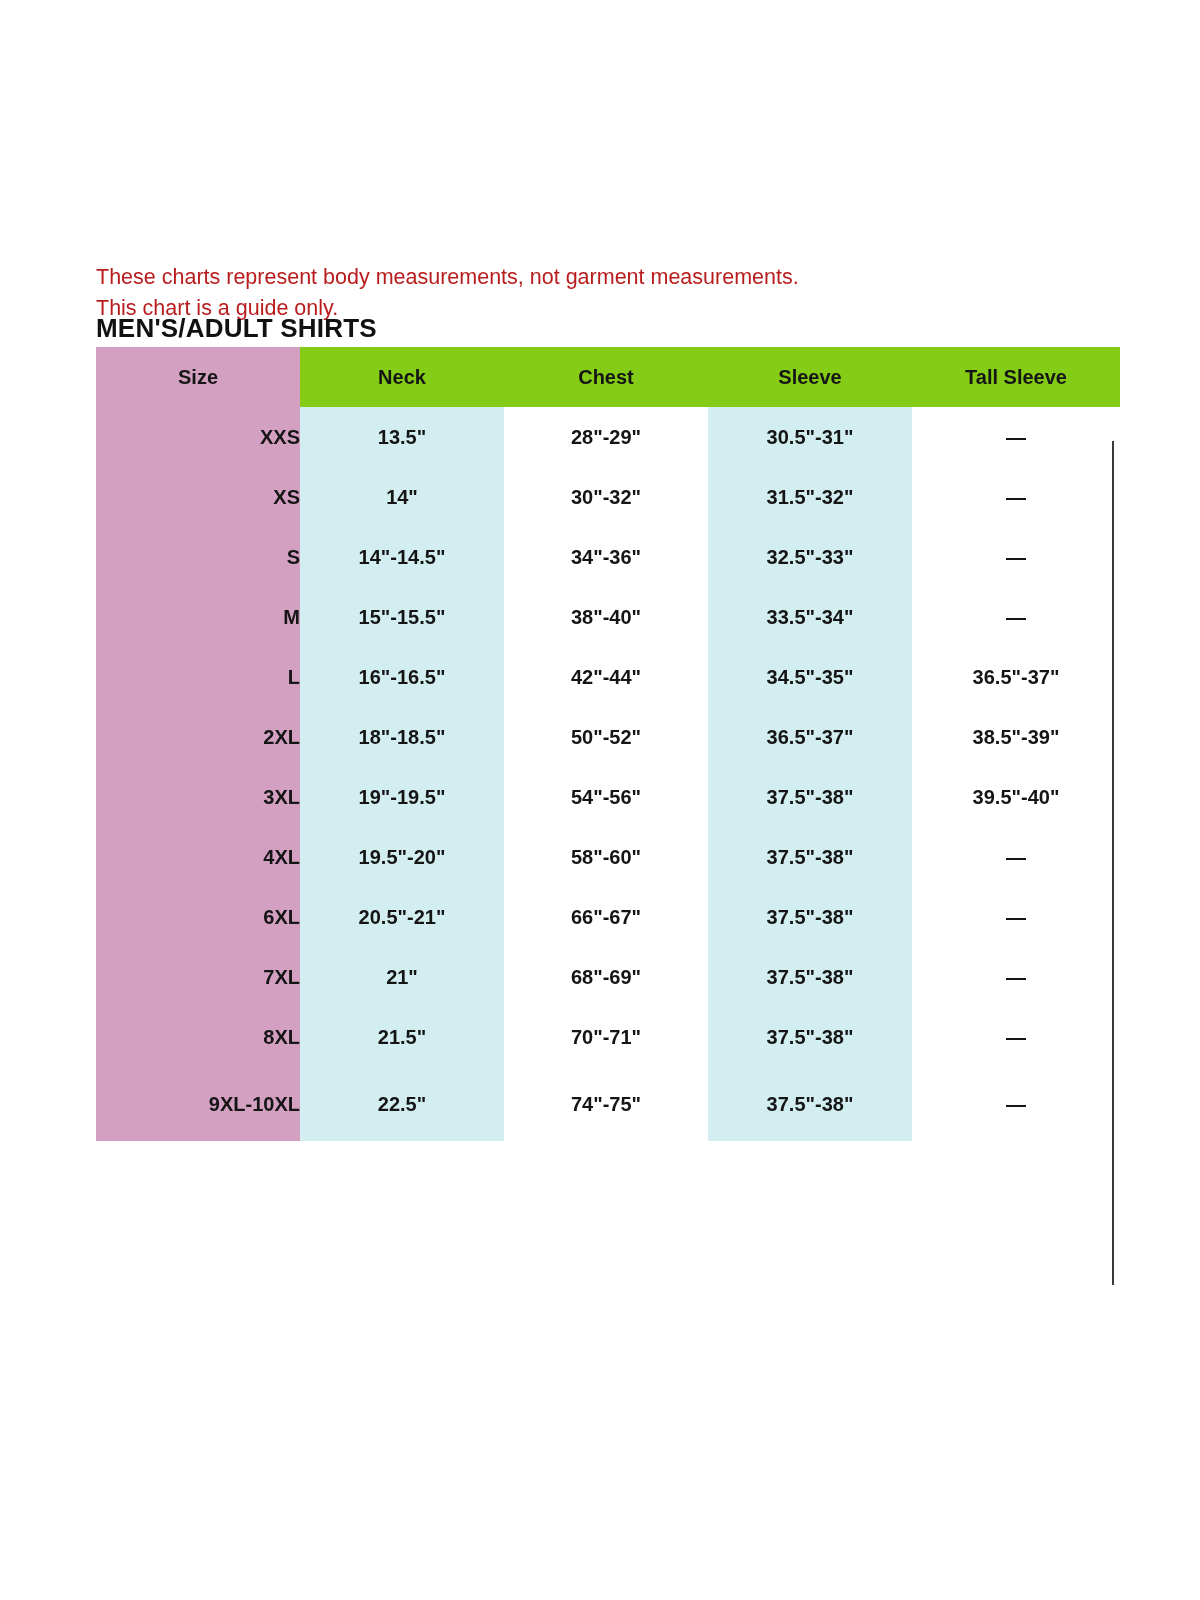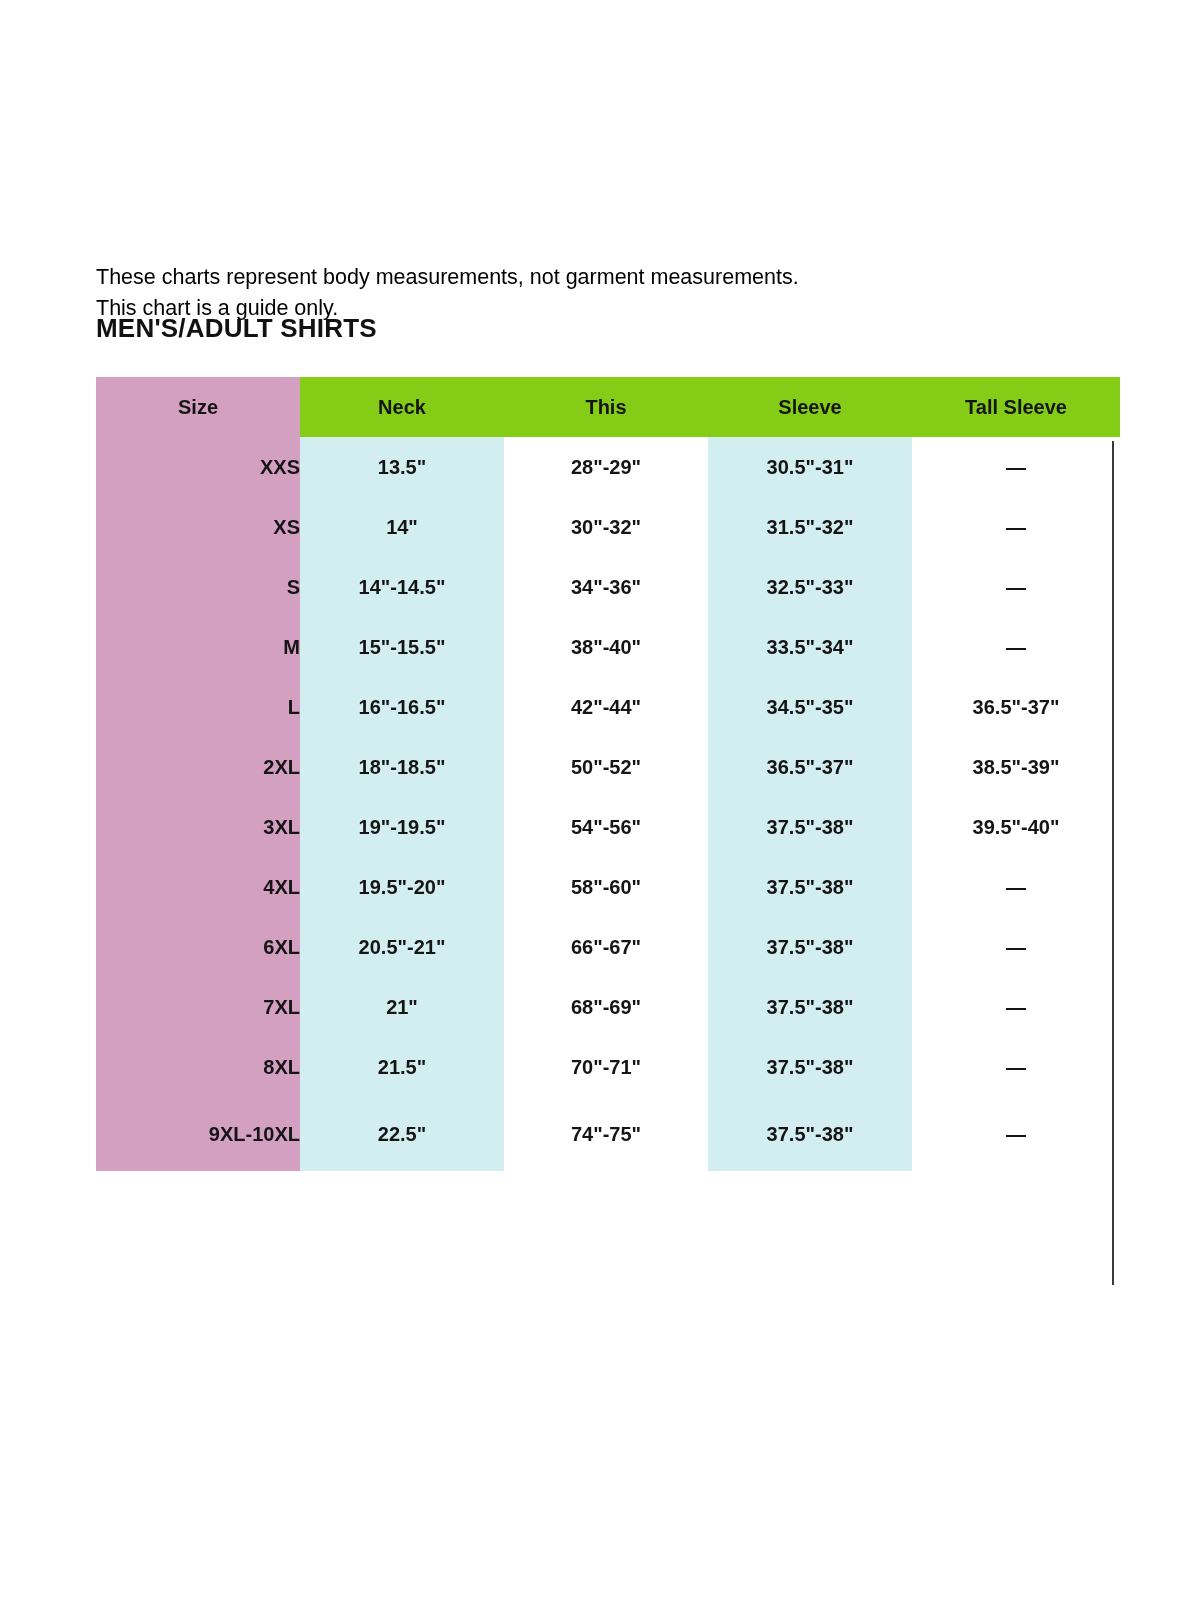--- a/index.html
+++ b/index.html
@@ -22,41 +22,41 @@
     width: 1200px;
     height: 1600px;
   }
   .intro {
     position: absolute;
     left: 96px;
     top: 262px;
     width: 900px;
     font-size: 21.5px;
     line-height: 31px;
-    color: #000000;
+    color: #b91c1c;
     font-weight: 400;
   }
   .intro div {
     white-space: nowrap;
   }
   .chart-title {
     position: absolute;
     left: 96px;
     top: 313px;
     width: 1024px;
     text-align: left;
     font-size: 26px;
     font-weight: bold;
     letter-spacing: 0.2px;
     color: #111111;
   }
   .table-wrap {
     position: absolute;
     left: 96px;
-    top: 377px;
+    top: 347px;
     width: 1024px;
   }
   table.size-table {
     border-collapse: collapse;
     width: 1024px;
     table-layout: fixed;
   }
   table.size-table td, table.size-table th {
     padding: 0;
     margin: 0;
@@ -127,21 +127,21 @@
         <col class="c0">
           <col class="c1">
           <col class="c2">
           <col class="c3">
           <col class="c4">
       </colgroup>
       <thead>
         <tr>
           <th class="hdr-size">Size</th>
           <th>Neck</th>
-          <th>This</th>
+          <th>Chest</th>
           <th>Sleeve</th>
           <th>Tall Sleeve</th>
         </tr>
       </thead>
       <tbody>
         <tr>
           <td class="col-size">XXS</td>
           <td class="col-neck">13.5"</td>
           <td class="col-chest">28"-29"</td>
           <td class="col-sleeve">30.5"-31"</td>

